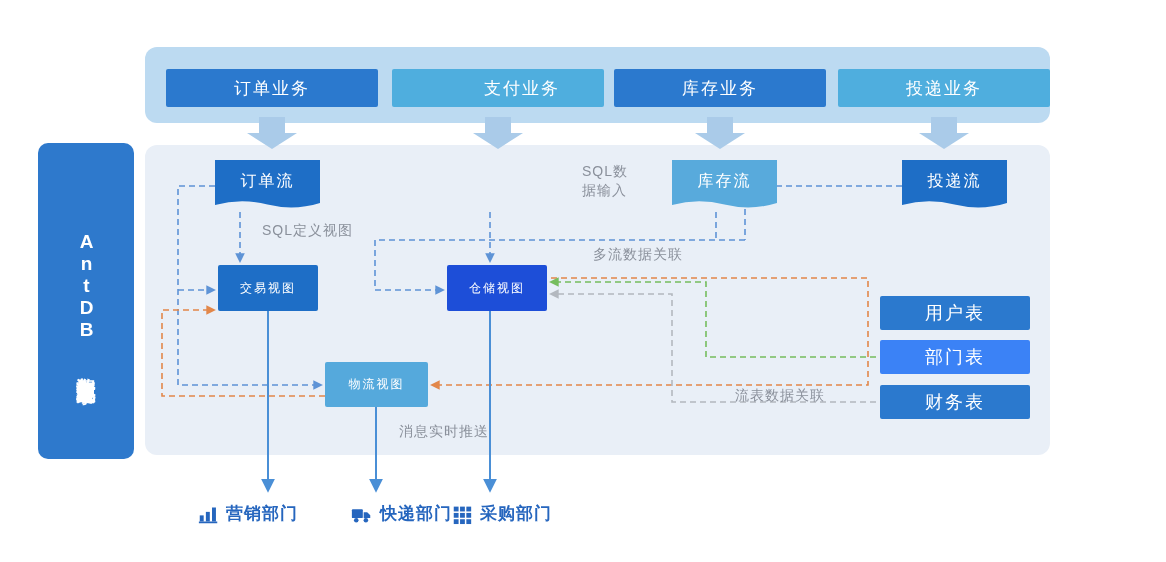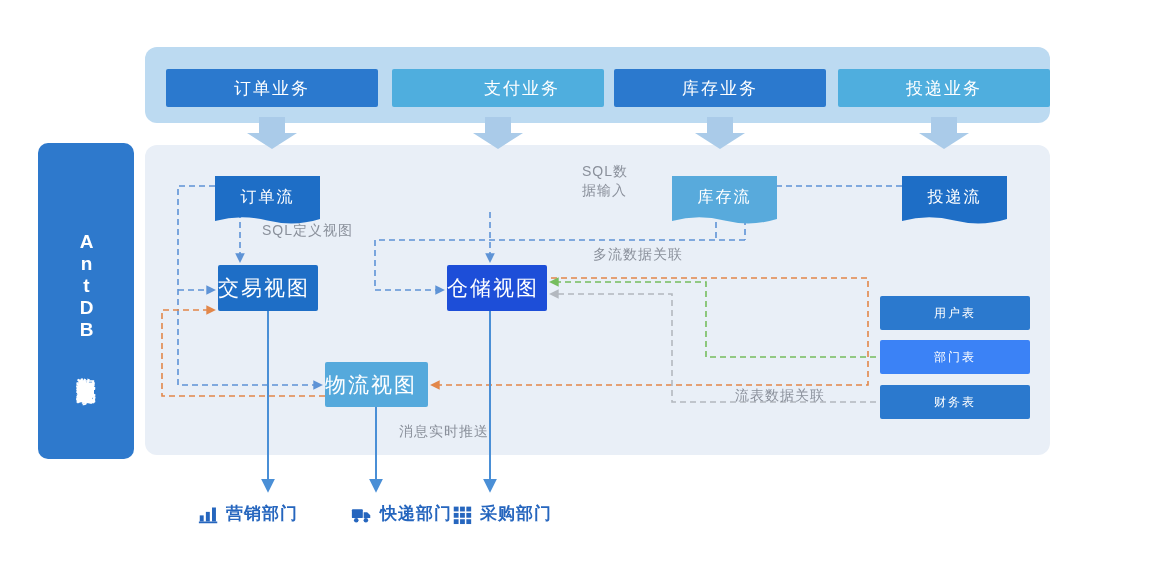--- a/index.html
+++ b/index.html
@@ -19,36 +19,36 @@
            background:#E9EFF7; border-radius:12px; }
 
   .sidebar { position:absolute; left:38px; top:143px; width:96px; height:316px;
              background:#2E79CC; border-radius:10px; display:flex;
              align-items:center; justify-content:center; }
   .sidebar-title { writing-mode:vertical-rl; text-orientation:upright; color:#fff;
                    font-size:19px; font-weight:600; letter-spacing:1px; }
 
   .connectors { position:absolute; left:0; top:0; }
 
-  .stream { position:absolute; width:105px; height:52px;margin-top:16px; }
+  .stream { position:absolute; width:105px; height:52px; }
   .stream svg { position:absolute; left:0; top:0; }
   .stream.dark  path { fill:#1E6EC6; }
   .stream.light path { fill:#58AADC; }
   .stream .lbl { position:absolute; left:0; top:0; width:100%; height:42px;
                  display:flex; align-items:center; justify-content:center;
                  color:#fff; font-size:16px; letter-spacing:2px; }
 
-  .viewnode { position:absolute; display:flex; align-items:center; 
-              color:#fff; font-size:21px; letter-spacing:2px; border-radius:2px; }
+  .viewnode { position:absolute; display:flex; align-items:center; justify-content:center;
+              color:#fff; font-size:12px; letter-spacing:2px; border-radius:2px; }
   .v-dark  { background:#1E6EC6; }
   .v-teal  { background:#1d4ed8; }
   .v-light { background:#55A9DC; }
 
   .tablenode { position:absolute; width:150px; height:34px; display:flex; align-items:center;
-               justify-content:center; color:#fff; font-size:12px; letter-spacing:2px;
+               justify-content:center; color:#fff; font-size:18px; letter-spacing:2px;
                border-radius:2px; }
   .t-dark  { background:#2B79CE; }
   .t-light { background:#3b82f6; }
 
   .note { position:absolute; color:#8A909B; font-size:14px; letter-spacing:1px;
           white-space:pre-line; line-height:19px; }
 
   .dept { position:absolute; display:flex; align-items:flex-end; gap:7px;
           color:#2666BE; font-size:17px; font-weight:700; letter-spacing:1px; }
   .dept svg { display:block; }

